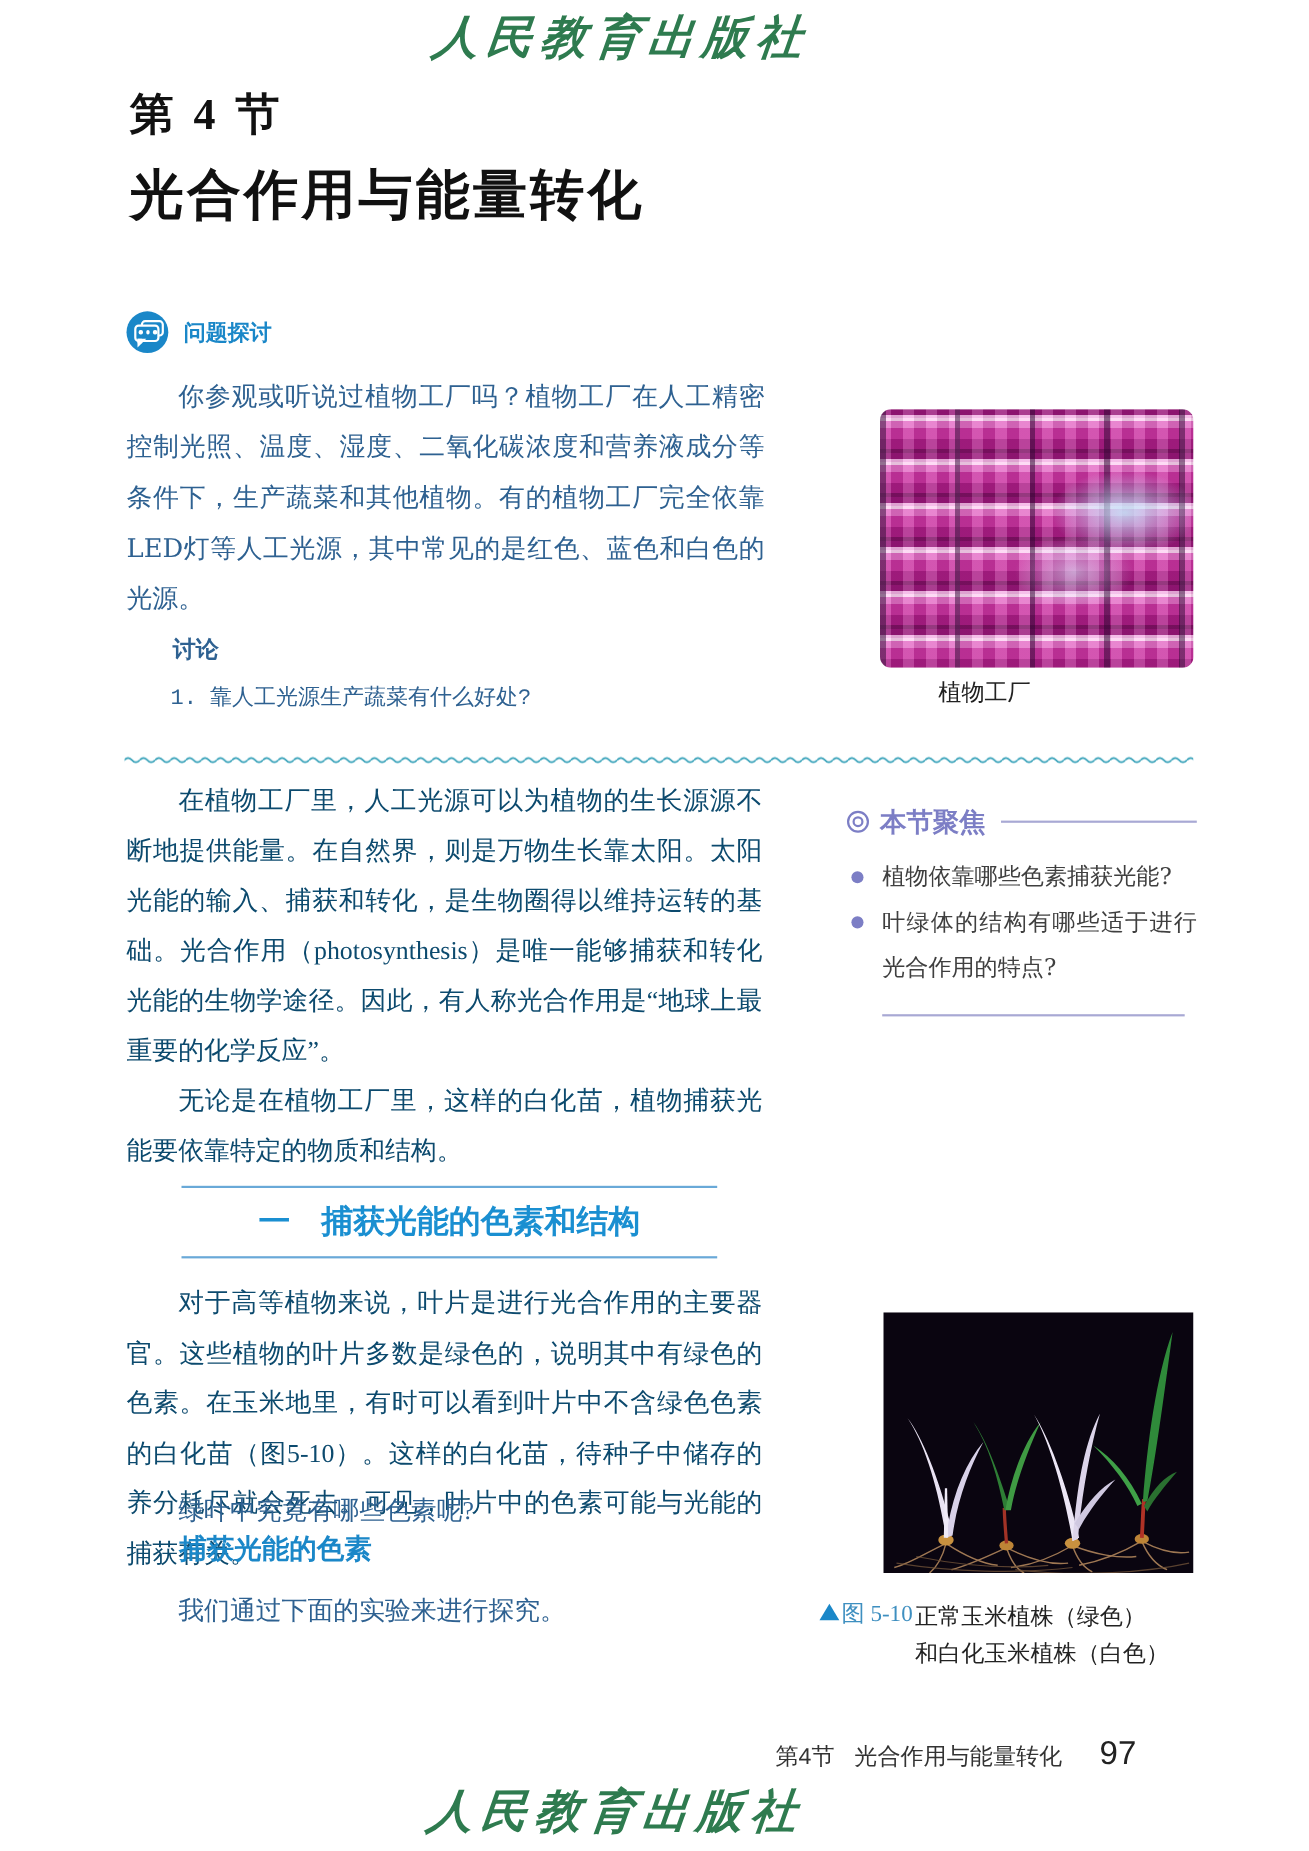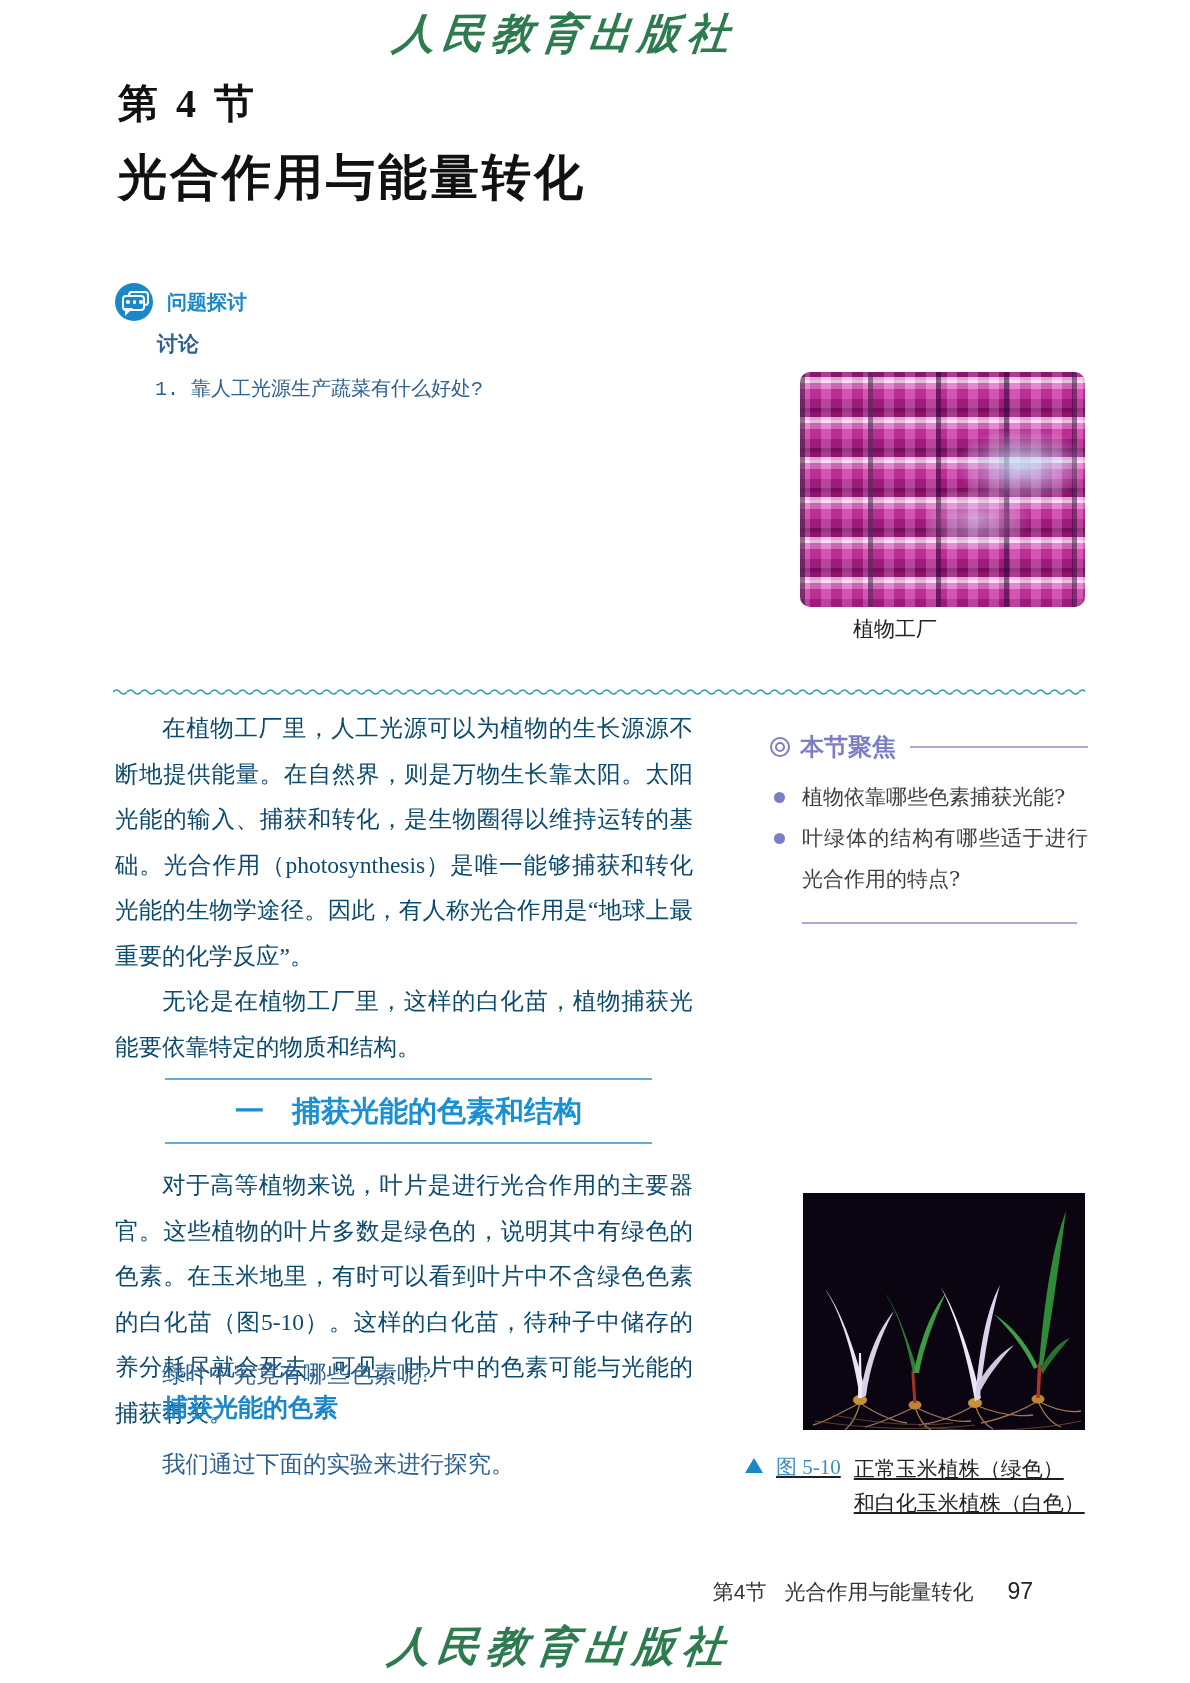--- a/index.html
+++ b/index.html
@@ -77,31 +77,31 @@
               font-family:"Liberation Sans",sans-serif;font-weight:bold;font-size:29px;color:#1a8fd1;
               line-height:62px;}
   .subsection{position:absolute;left:163px;top:1391px;font-family:"Liberation Sans",sans-serif;
               font-weight:bold;font-size:25px;color:#1a87c8;}
   .kai-line{position:absolute;left:115px;width:578px;margin:0;font-size:23.5px;line-height:45px;text-indent:2em;}
   .k1{top:1352px;font-family:Liberation Serif, serif;}
   .k2{top:1442px;}
 
   
   .corn{position:absolute;left:803px;top:1193px;width:282px;height:237px;}
-  .figcap{position:absolute;left:745px;top:1452px;width:348px;display:flex;gap:13px;text-decoration:underline;}
+  .figcap{position:absolute;left:745px;top:1452px;width:348px;display:flex;gap:2px;}
   .fig-marker{width:0;height:0;border-left:9px solid transparent;border-right:9px solid transparent;
               border-bottom:15px solid #1a87c8;margin-top:6px;flex:0 0 auto;}
   .fig-label{color:#3e8fc0;font-size:21px;line-height:30px;white-space:nowrap;flex:0 0 auto;}
   .fig-text{font-size:21px;line-height:34px;color:#222;}
 
   
   .footer{position:absolute;top:1578px;right:157px;font-size:21px;color:#333;
           font-family:"Liberation Sans",sans-serif;}
   .footer .f-sec{margin-right:18px;}
-  .footer .f-page{margin-left:34px;font-size:23px;color:#222;}
+  .footer .f-page{margin-left:34px;font-size:30px;color:#222;}
 </style>
 </head>
 <body>
 
 <div class="page">
 
   <div class="logo logo-top">人民教育出版社</div>
 
   <div class="chapter">
     <div class="sec">第 4 节</div>
@@ -114,20 +114,21 @@
         <span class="pd-bubble2"></span>
         <span class="pd-bubble"></span>
         <span class="pd-dots">
             <i></i>
             <i></i>
             <i></i>
           </span>
       </span>
       <span class="pd-title">问题探讨</span>
     </div>
+    <p class="pd-para kai">你参观或听说过植物工厂吗？植物工厂在人工精密控制光照、温度、湿度、二氧化碳浓度和营养液成分等条件下，生产蔬菜和其他植物。有的植物工厂完全依靠LED灯等人工光源，其中常见的是红色、蓝色和白色的光源。</p>
     <p class="pd-discuss kai">讨论</p>
     <p class="pd-q kai">1. 靠人工光源生产蔬菜有什么好处?</p>
   </div>
 
   <div class="factory"></div>
   <div class="factory-caption">植物工厂</div>
 
   <div class="wavy">
     <svg width="972" height="10">
       <defs>

